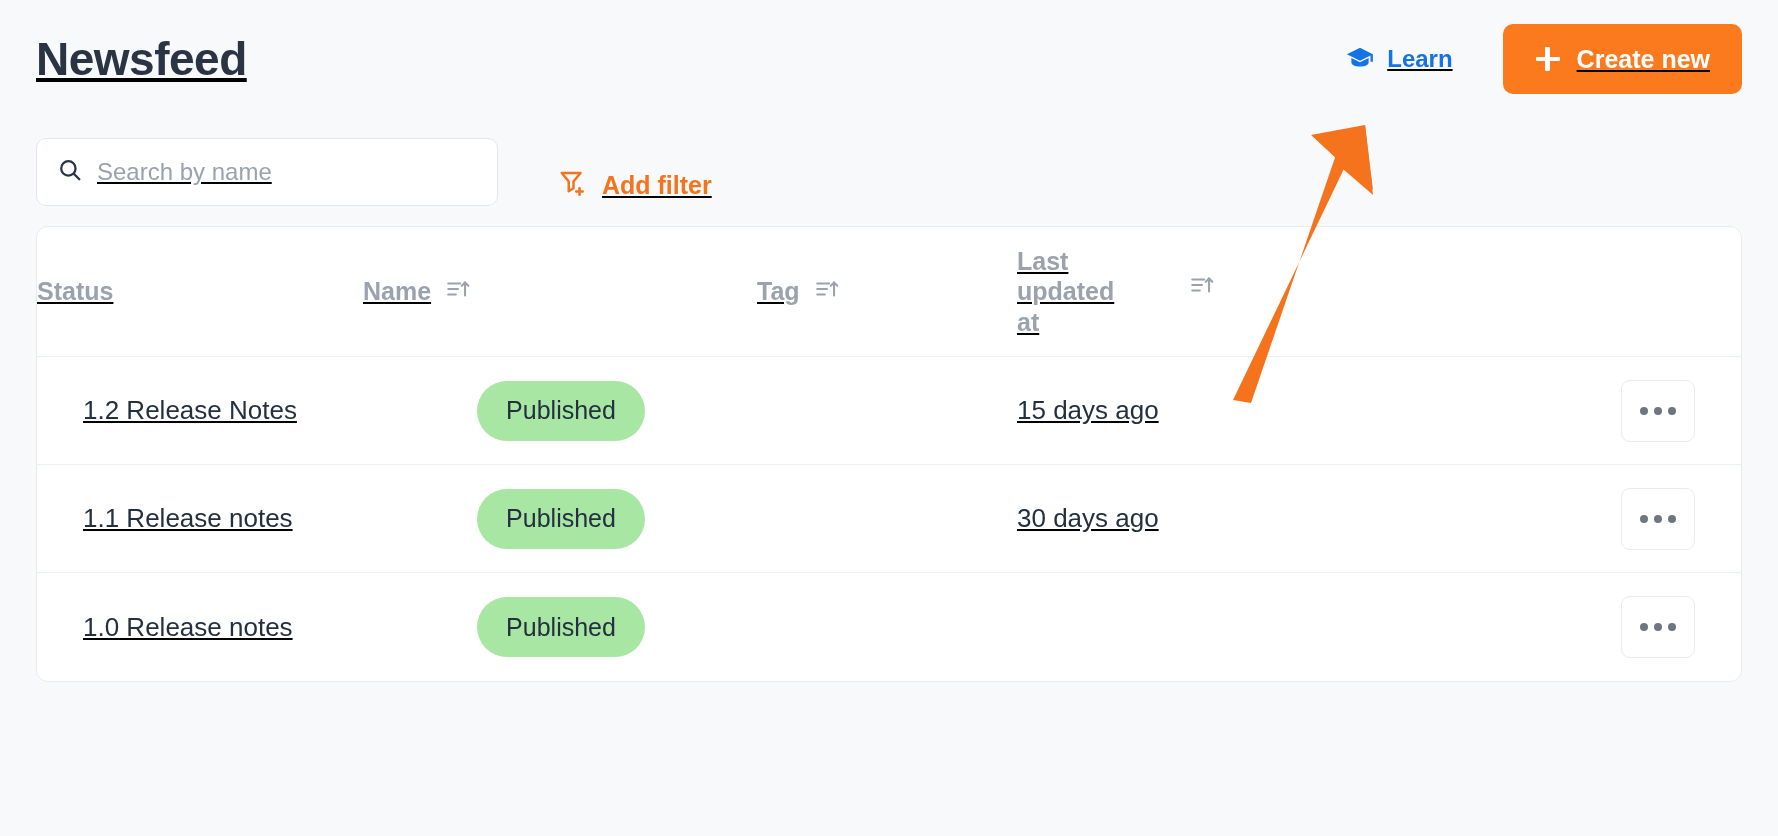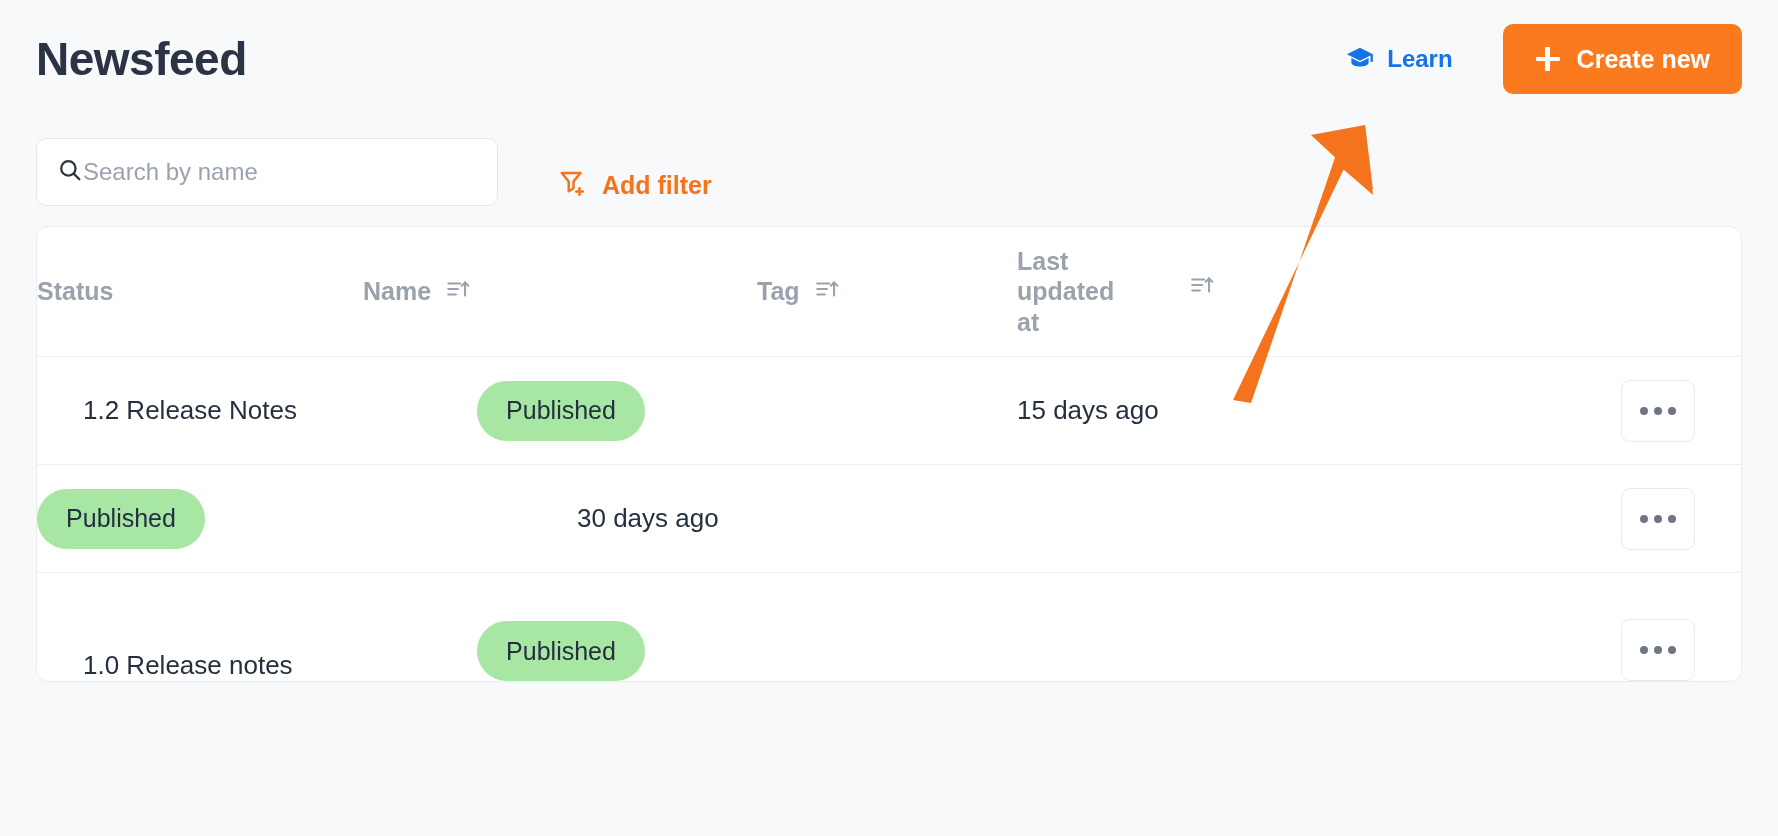--- a/index.html
+++ b/index.html
@@ -14,20 +14,21 @@
     font-family: "Liberation Sans", sans-serif;
     overflow: hidden;
     position: relative;
   }
 
   .page {
     position: relative;
     width: 1778px;
     height: 836px;
     padding: 0 32px;
+    text-decoration: underline;
   }
 
   
   .header {
     height: 118px;
     display: flex;
     align-items: center;
     justify-content: space-between;
     padding: 0 4px;
   }
@@ -97,21 +98,21 @@
   }
   .search-box {
     width: 462px;
     height: 68px;
     background: #ffffff;
     border: 1.5px solid #e3e7ed;
     border-radius: 10px;
     display: flex;
     align-items: center;
     padding: 0 20px;
-    gap: 0;
+    gap: 14px;
   }
   .search-input {
     border: none;
     outline: none;
     background: transparent;
     font-size: 24px;
     font-family: "Liberation Sans", sans-serif;
     color: #2b3445;
     width: 100%;
     padding: 0;
@@ -139,21 +140,21 @@
     border: 1.5px solid #e8ebf0;
     border-radius: 12px;
     margin: 0 4px;
     overflow: hidden;
   }
   .trow {
     display: flex;
     align-items: center;
     border-bottom: 1.5px solid #eceff3;
   }
-  .trow:last-child { border-bottom: none; align-items: flex-end; }
+  .trow:last-child { border-bottom: none; }
   .thead {
     height: 130px;
     align-items: center;
   }
   .th {
     color: #9aa2ae;
     font-size: 25px;
     font-weight: 700;
     display: flex;
     align-items: center;
@@ -331,20 +332,21 @@
       <div class="cell-action">
         <button class="kebab-btn">
           <span></span>
             <span></span>
             <span></span>
         </button>
       </div>
     </div>
 
     <div class="trow tbody-row">
+      <div class="cell-name cell-text">1.1 Release notes</div>
       <div class="cell-status">
         <span class="badge">Published</span>
       </div>
       <div class="cell-tag cell-text"></div>
       <div class="cell-date cell-text">30 days ago</div>
       <div class="cell-action">
         <button class="kebab-btn">
           <span></span>
             <span></span>
             <span></span>

